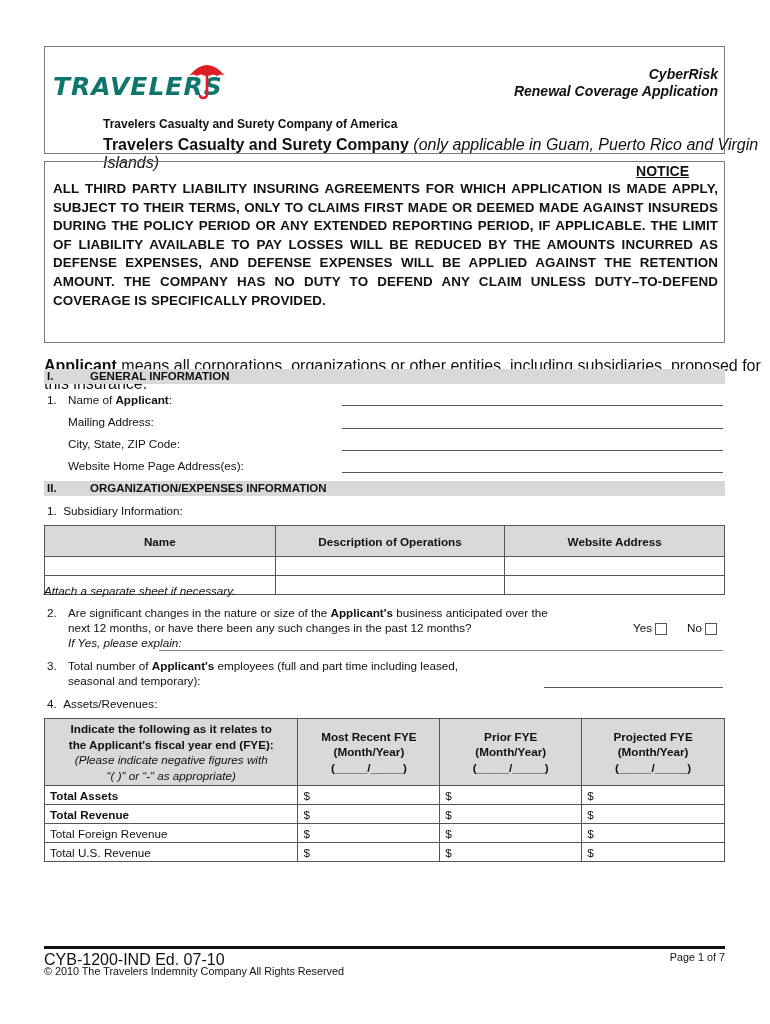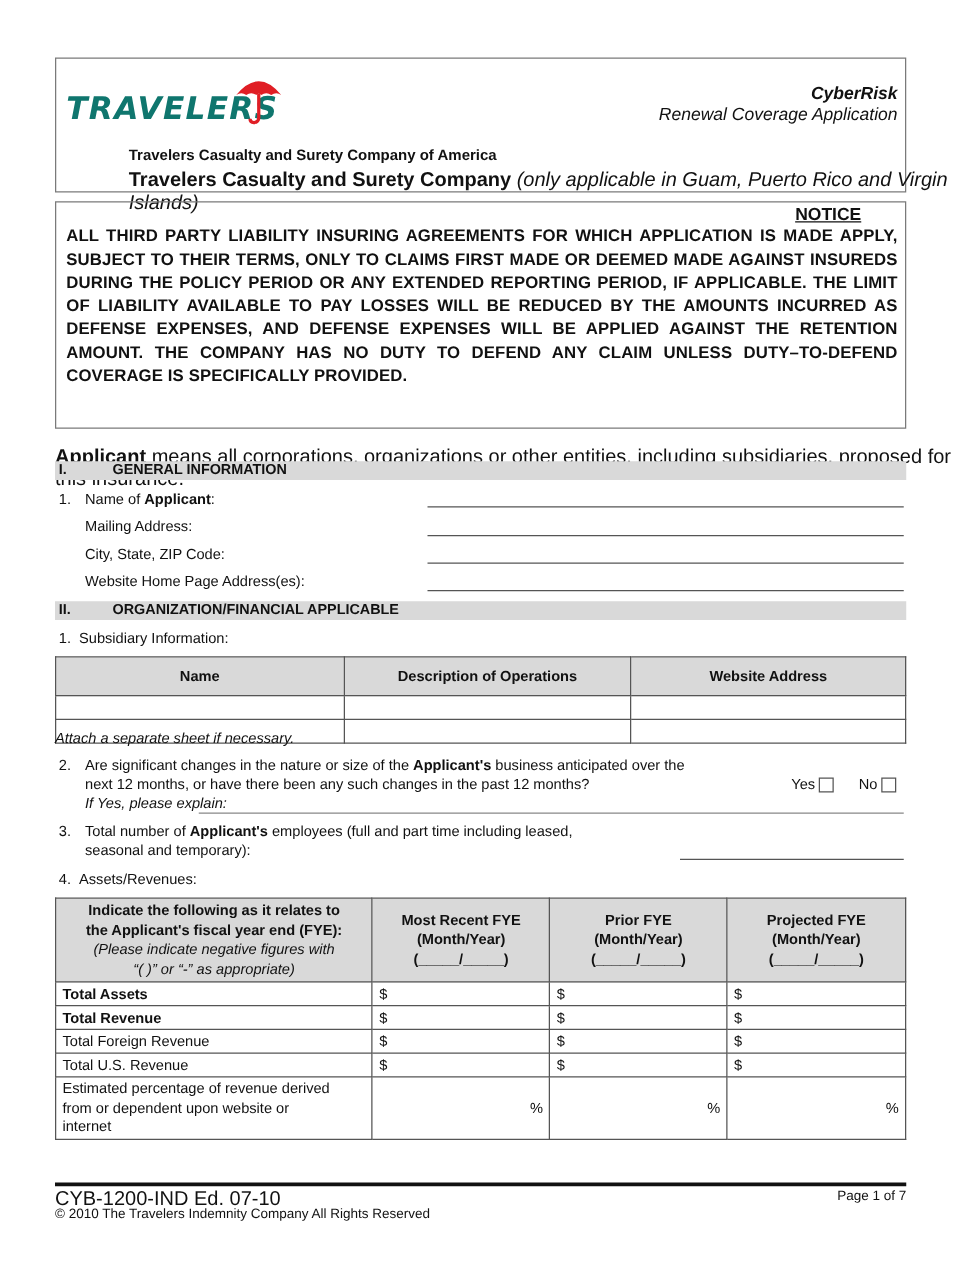--- a/index.html
+++ b/index.html
@@ -7,21 +7,21 @@
   body { position: relative; font-family: "Liberation Sans", sans-serif; color: #111; font-size: 12px; overflow: hidden; }
 
   .abs { position: absolute; }
 
   
   .header-box { left: 44px; top: 46px; width: 681px; height: 108px; border: 1px solid #7a7a7a; }
   .logo { left: 53px; top: 60px; width: 175px; height: 42px; }
   .logo-text { position: absolute; left: 0; top: 12px; font-size: 25px; font-weight: bold; font-style: italic; color: #0f766e; letter-spacing: 1px; font-family: "DejaVu Sans", sans-serif; }
   .umbrella { position: absolute; left: 134px; top: 0; }
   .title-1 { right: 52px; top: 66px; font-size: 14px; font-weight: bold; font-style: italic; text-align: right; }
-  .title-2 { right: 52px; top: 83px; font-size: 14px; font-weight: normal; font-style: italic; text-align: right; }
+  .title-2 { right: 52px; top: 83px; font-size: 14px; font-weight: bold; font-style: italic; text-align: right; }
   .company-1 { left: 103px; top: 117px; font-size: 12px; font-weight: bold; }
   .company-2 { left: 103px; top: 136px; font-size: 16px; }
   .company-2 b { font-weight: bold; }
   .company-2 i { font-style: italic; }
 
   
   .notice-box { left: 44px; top: 161px; width: 681px; height: 182px; border: 1px solid #7a7a7a; }
   .notice-title { left: 44px; width: 645px; top: 163px; text-align: right; font-size: 14px; font-weight: bold; text-decoration: underline; }
   .notice-body { left: 53px; top: 180px; width: 665px; font-size: 13.4px; font-weight: bold; line-height: 18.6px; text-align: justify; letter-spacing: 0.1px; }
 
@@ -96,21 +96,21 @@
 <div class="abs fill-line" style="left:342px; top:428px; width:381px;"></div>
 
 <div class="abs label" style="left:68px; top:437px;">City, State, ZIP Code:</div>
 <div class="abs fill-line" style="left:342px; top:450px; width:381px;"></div>
 
 <div class="abs label" style="left:68px; top:459px;">Website Home Page Address(es):</div>
 <div class="abs fill-line" style="left:342px; top:472px; width:381px;"></div>
 
 <div class="abs section-bar" style="top:481px;">
   <span class="section-num">II.</span>
-  <span class="section-title">ORGANIZATION/FINANCIAL APPLICABLE</span>
+  <span class="section-title">ORGANIZATION/EXPENSES INFORMATION</span>
 </div>
 
 <div class="abs label" style="left:47px; top:504px;"><span>1.</span>&nbsp;&nbsp;<span>Subsidiary Information:</span></div>
 
 <table class="abs sub-table">
   <thead>
     <tr>
       <th style="width:231px;">Name</th>
       <th style="width:230px;">Description of Operations</th>
       <th style="width:220px;">Website Address</th>
@@ -190,29 +190,19 @@
       <td>$</td>
       <td>$</td>
       <td>$</td>
     </tr>
     <tr>
       <td>Total U.S. Revenue</td>
       <td>$</td>
       <td>$</td>
       <td>$</td>
     </tr>
-    <tr>
-      <td class="multi">
-        <div>Estimated percentage of revenue derived</div>
-        <div>from or dependent upon website or</div>
-        <div>internet</div>
-      </td>
-      <td class="pct">%</td>
-      <td class="pct">%</td>
-      <td class="pct">%</td>
-    </tr>
   </tbody>
 </table>
 
 <div class="abs footer-rule"></div>
 <div class="abs footer-left-1">CYB-1200-IND Ed. 07-10</div>
 <div class="abs footer-left-2">© 2010 The Travelers Indemnity Company All Rights Reserved</div>
 <div class="abs footer-right">Page 1 of 7</div>
 
 </body></html>

